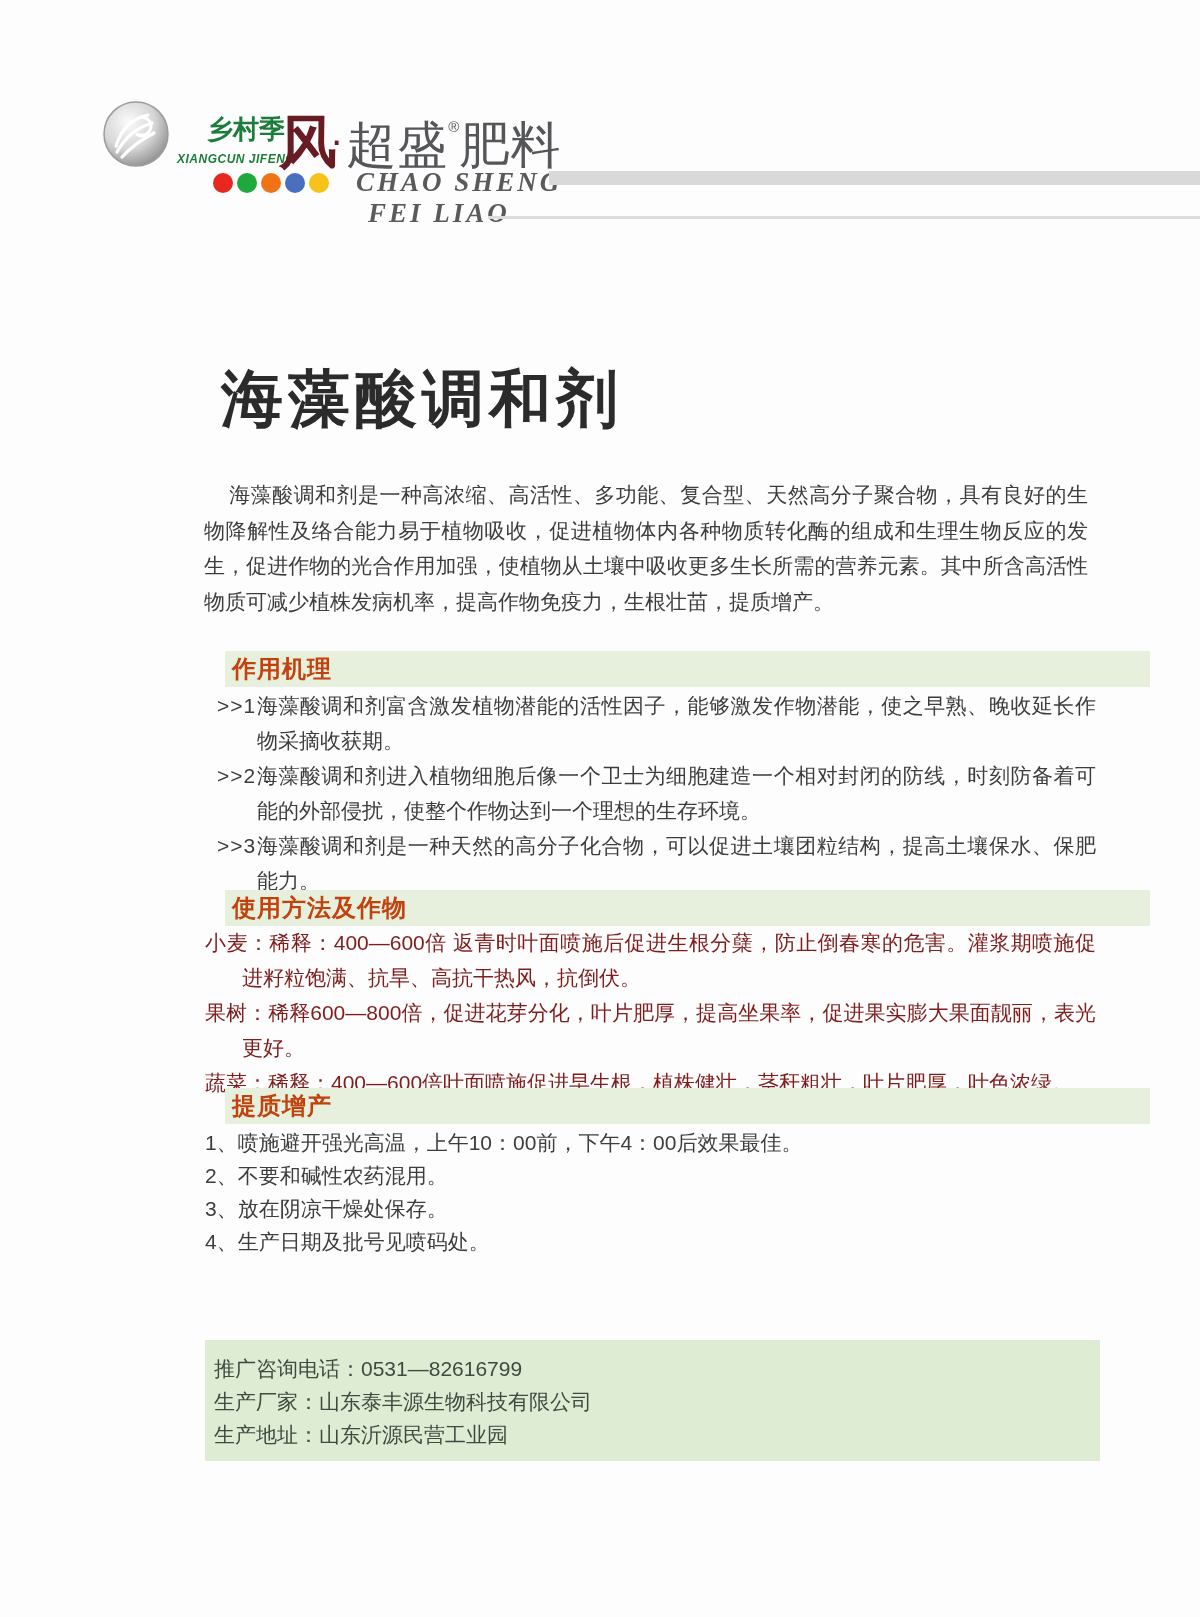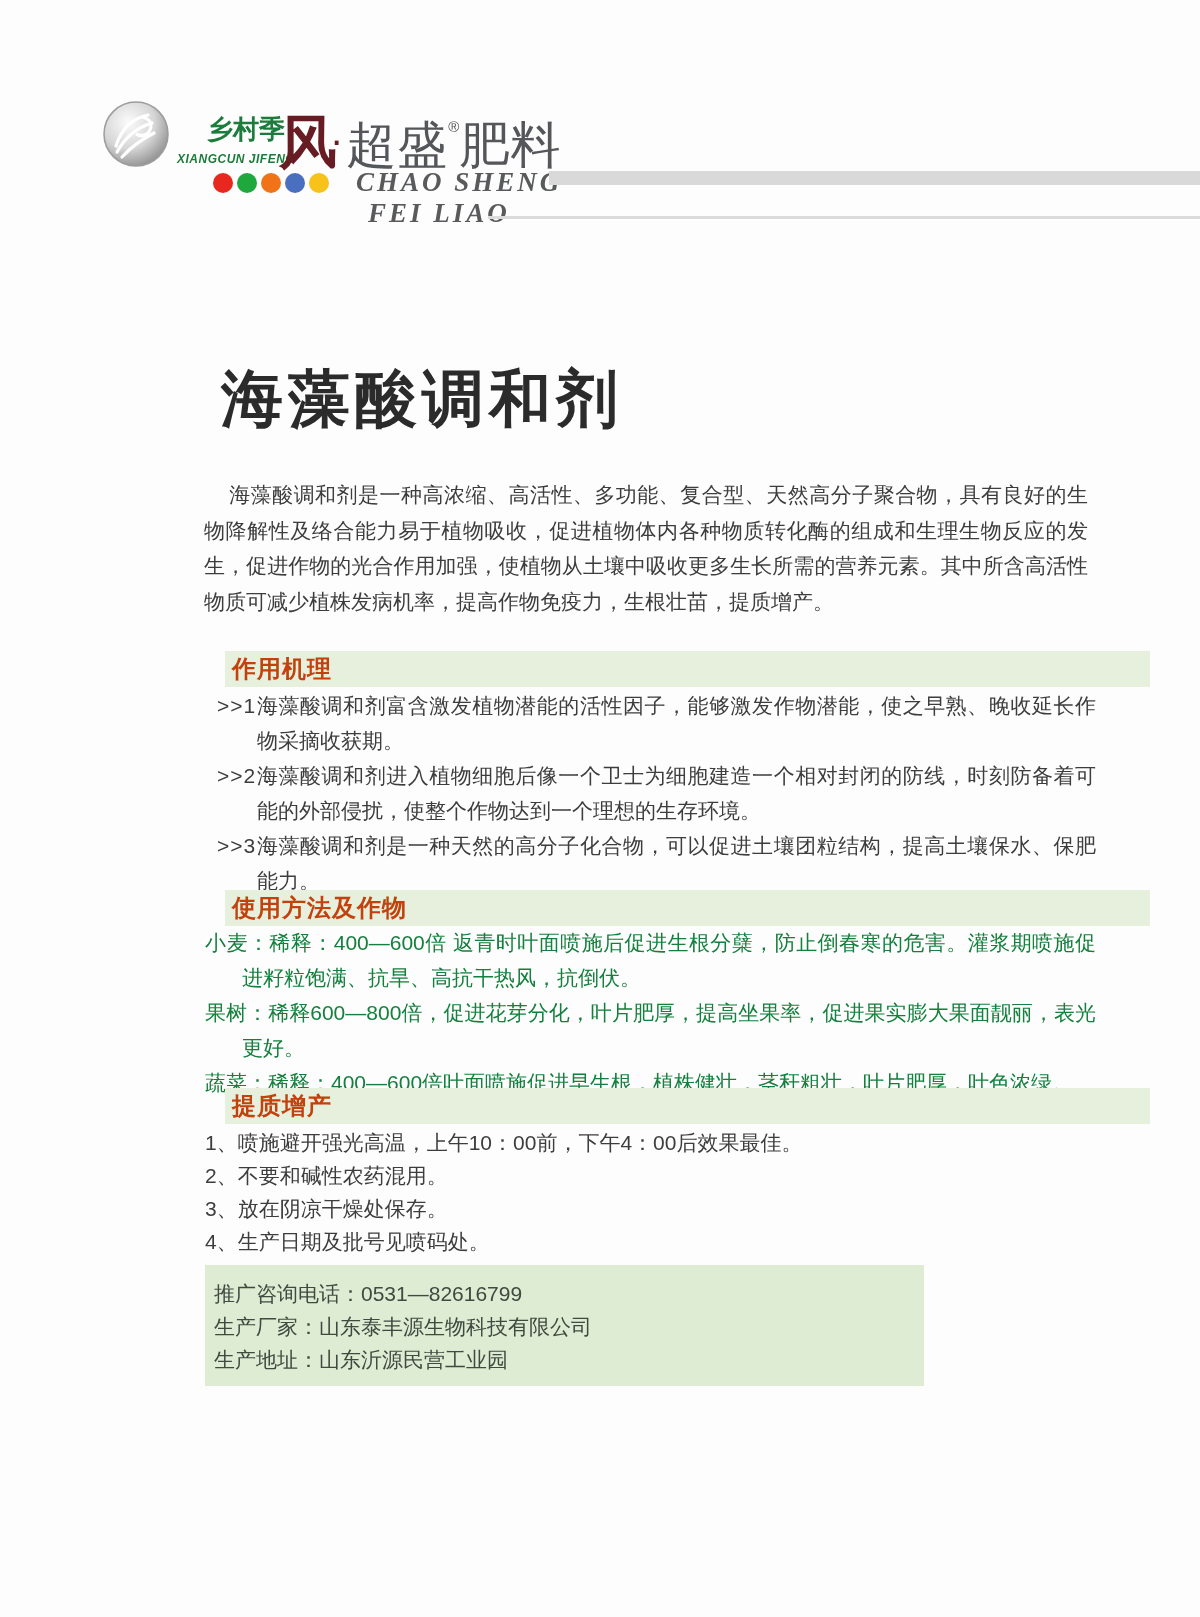--- a/index.html
+++ b/index.html
@@ -72,29 +72,29 @@
   .bar-usage { top:890px; }
   .bar-notes { top:1088px; }
 
   
   .mech-list { position:absolute; left:205px; top:688px; width:891px; }
   .mech-item { position:relative; padding-left:52px; font-size:21px; line-height:35px; text-align:justify; color:#3d3d3d; }
   .mech-item .marker { position:absolute; left:12px; top:0; letter-spacing:1px; }
 
   
   .usage-list { position:absolute; left:205px; top:925px; width:891px; }
-  .usage-item { padding-left:37px; text-indent:-37px; font-size:21px; line-height:35px; text-align:justify; color:#15803d; }
+  .usage-item { padding-left:37px; text-indent:-37px; font-size:21px; line-height:35px; text-align:justify; color:#7f1d1d; }
 
   
   .notes-list { position:absolute; left:205px; top:1126px; width:891px; }
   .note-item { font-size:21px; line-height:33px; color:#3d3d3d; }
 
   
   .footer-block {
-    position:absolute; left:205px; top:1265px; width:719px; height:121px;
+    position:absolute; left:205px; top:1340px; width:895px; height:121px;
     background:#dfecd4; padding:12px 0 0 9px;
   }
   .footer-line { font-size:21px; line-height:33px; color:#3f4a40; }
 </style>
 </head>
 <body>
 
 <div class="page">
 
   <div class="logo-circle">

